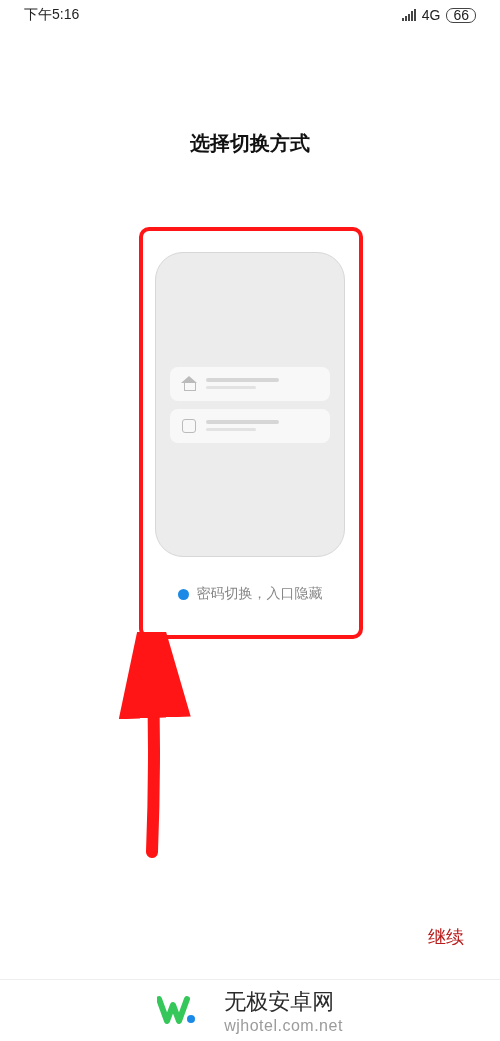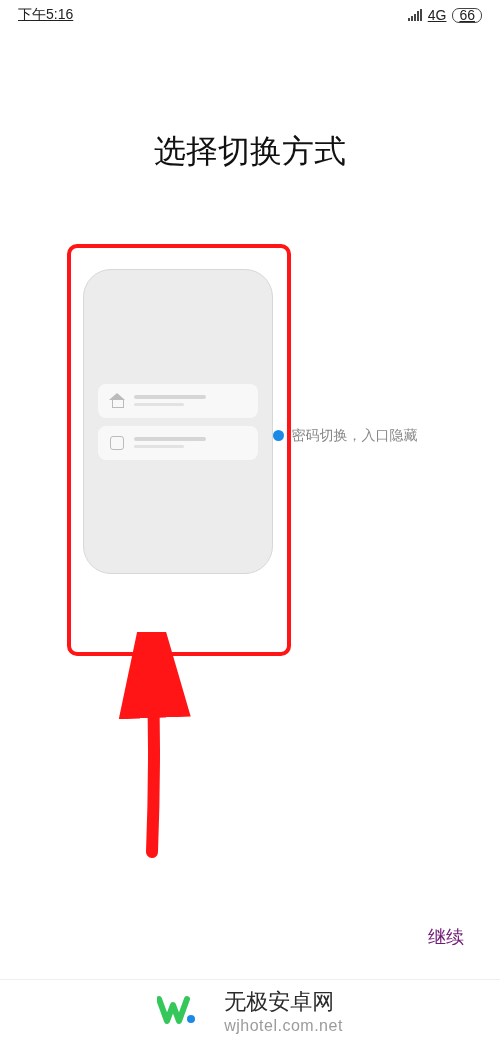--- a/index.html
+++ b/index.html
@@ -9,58 +9,57 @@
       background: #fff;
       font-family: -apple-system, "PingFang SC", "Microsoft YaHei", sans-serif;
       position: relative;
       overflow: hidden;
     }
     .status-bar {
       height: 30px;
       display: flex;
       justify-content: space-between;
       align-items: center;
-      padding: 0 18px;
+      padding: 0 24px;
       font-size: 14px;
       color: #222;
-      text-decoration: underline;
     }
     .status-right { display: flex; align-items: center; gap: 6px; }
     .signal-icon { display: inline-flex; align-items: flex-end; gap: 1px; height: 12px; }
     .signal-icon span { width: 2px; background: #444; display: inline-block; }
     .signal-icon span:nth-child(1){height:3px}
     .signal-icon span:nth-child(2){height:5px}
     .signal-icon span:nth-child(3){height:7px}
     .signal-icon span:nth-child(4){height:10px}
     .signal-icon span:nth-child(5){height:12px}
     .battery {
       border: 1px solid #444;
       border-radius: 7px;
       padding: 0 6px;
       font-size: 14px;
       line-height: 13px;
       height: 15px;
     }
     .title {
       text-align: center;
-      font-size: 32px;
+      font-size: 20px;
       color: #111;
       margin-top: 100px;
-      font-weight: 400;
+      font-weight: 700;
     }
     .options {
       display: flex;
       justify-content: center;
       gap: 20px;
       margin-top: 95px;
       padding: 0 20px;
     }
     .option {
       display: flex;
-      flex-direction: row;
+      flex-direction: column;
       align-items: center;
       position: relative;
     }
     .preview {
       width: 190px;
       height: 305px;
       border-radius: 28px;
       border: 1.5px solid #d7d7d7;
       background: #ececec;
       position: relative;
@@ -164,21 +163,21 @@
       left: 110px;
       top: 632px;
       width: 84px;
       height: 230px;
       pointer-events: none;
     }
     .continue {
       position: absolute;
       right: 36px;
       bottom: 92px;
-      color: #701a75;
+      color: #b91c1c;
       font-size: 18px;
     }
     .watermark {
       position: absolute;
       left: 0; right: 0; bottom: 0;
       height: 62px;
       background: #fff;
       display: flex;
       align-items: center;
       justify-content: center;

